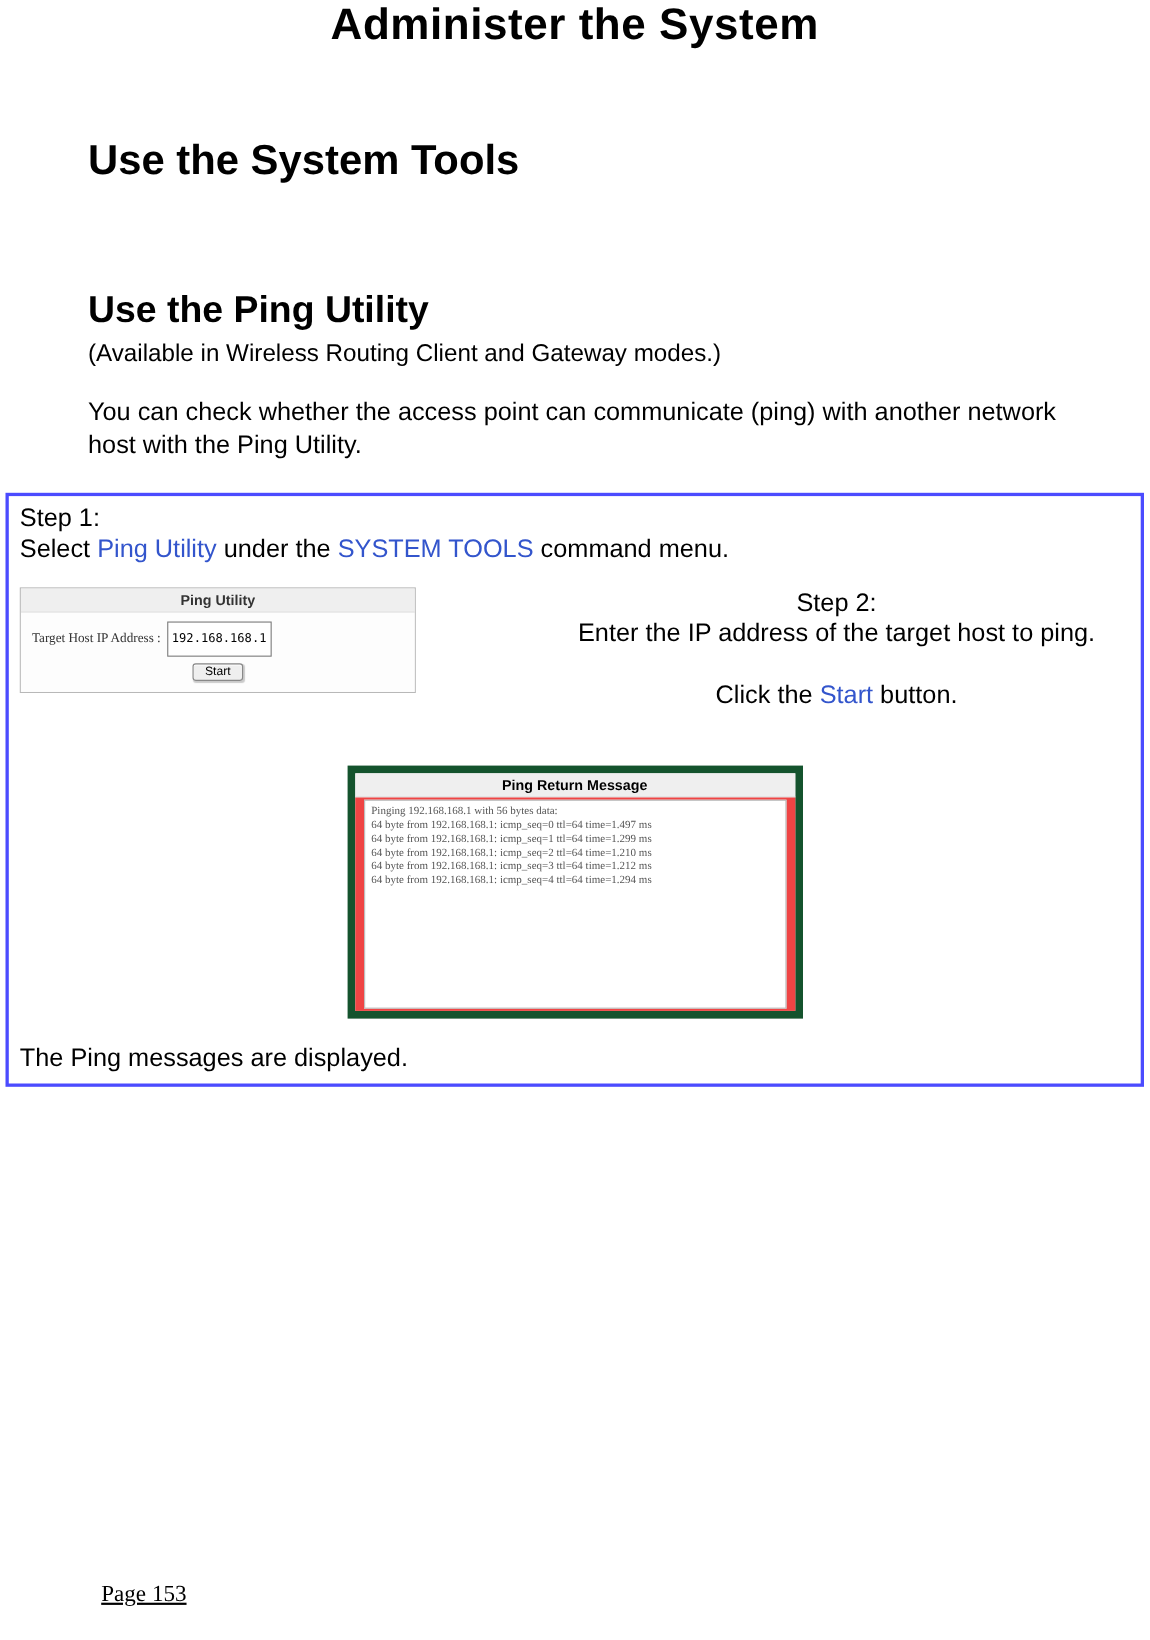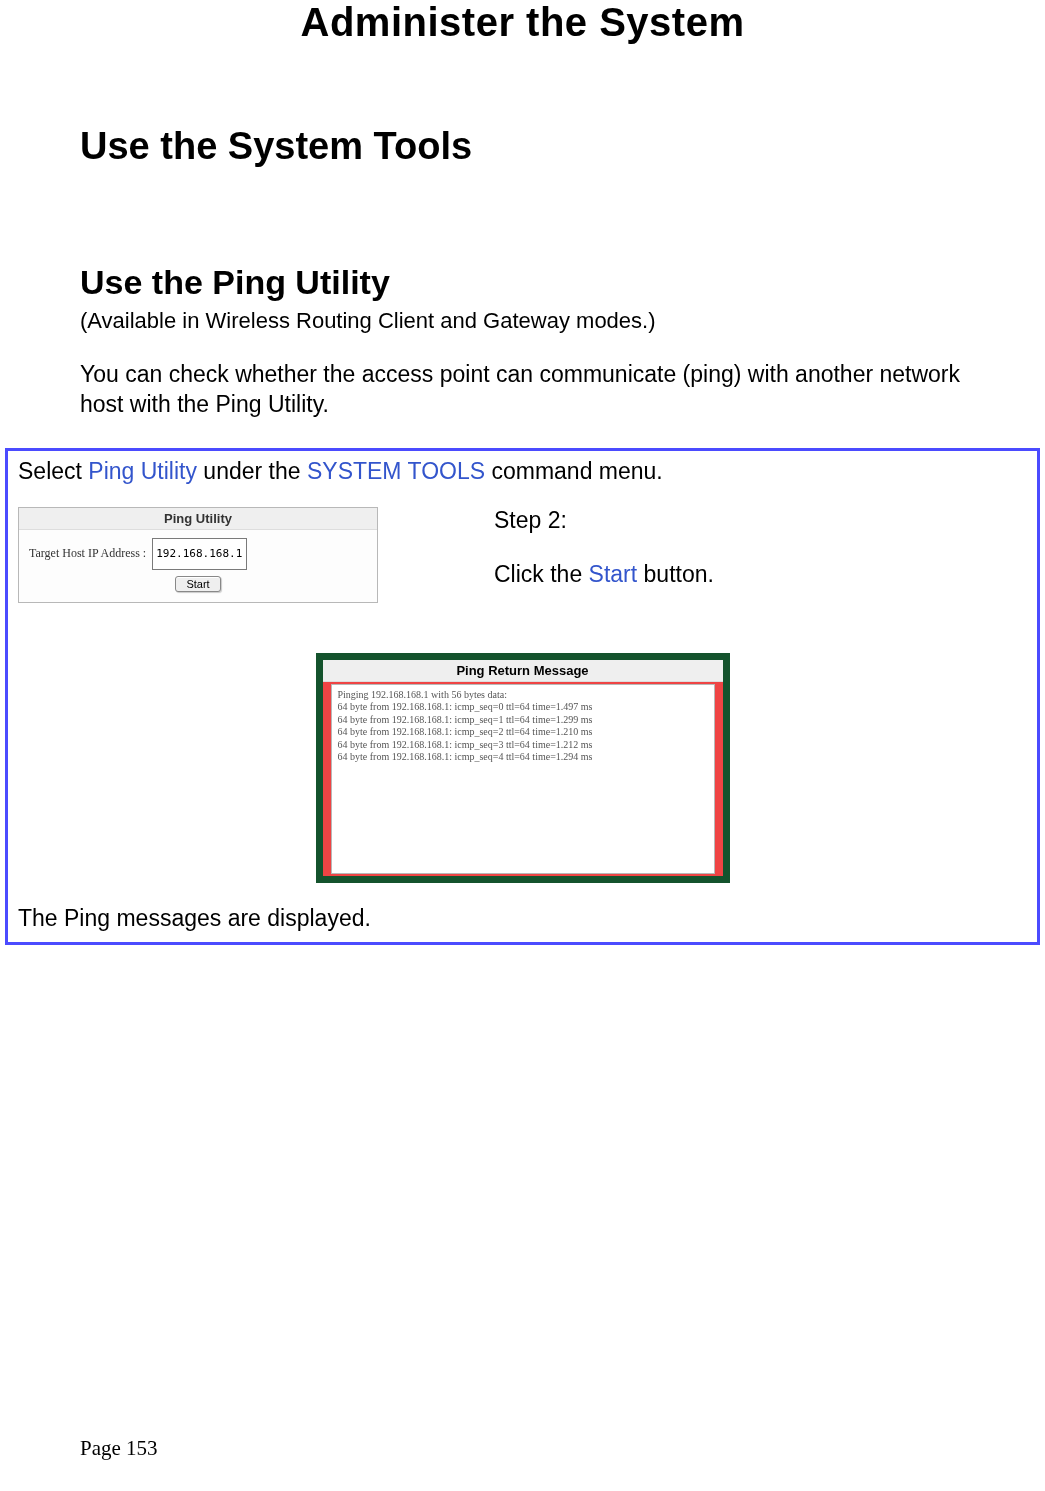--- a/index.html
+++ b/index.html
@@ -117,20 +117,21 @@
     background: #efefef;
     border: 1px solid #888;
     border-radius: 3px;
     padding: 1px 10px;
     cursor: pointer;
     box-shadow: inset 0 1px 0 #fff, 1px 1px 1px rgba(0,0,0,0.2);
   }
   .step2-col {
     flex: 1;
     padding-left: 106px;
+    text-align: center;
   }
   
   .return-panel-wrap {
     margin-top: 50px;
     display: flex;
     justify-content: center;
   }
   .return-panel {
     width: 400px;
     border: 7px solid #14532d;
@@ -160,43 +161,45 @@
     padding: 6px 0 8px 0;
     background: #f4f4f4;
   }
   .closing {
     font-size: 23px;
     margin-top: 22px;
   }
   .footer {
     position: absolute;
     bottom: 30px;
-    left: 80px;
+    left: 92px;
     font-family: "Times New Roman", serif;
     font-size: 21px;
+    text-decoration: underline;
   }
 </style>
 </head>
 <body>
 
 <div class="page">
 
   <div class="title">Administer the System</div>
 
   <div class="section-indent">
     <div class="h2">Use the System Tools</div>
 
     <div class="h3">Use the Ping Utility</div>
     <div class="sub">(Available in Wireless Routing Client and Gateway modes.)</div>
 
     <div class="para">You can check whether the access point can communicate (ping) with another network host with the Ping Utility.</div>
   </div>
 
   <div class="steps-box">
 
+    <div class="step-label">Step 1:</div>
     <div class="step-text">
       <span>Select </span><span class="link">Ping Utility</span><span> under the </span><span class="link">SYSTEM TOOLS</span><span> command menu.</span>
     </div>
 
     <div class="row1">
       <div class="panel-outer">
         <div class="ping-panel">
           <div class="ping-panel-title">Ping Utility</div>
           <div class="ping-panel-body">
             <div class="ping-input-row">
@@ -205,20 +208,21 @@
             </div>
             <div class="btn-row">
               <button class="ui-button">Start</button>
             </div>
           </div>
         </div>
       </div>
 
       <div class="step2-col">
         <div class="step-label">Step 2:</div>
+        <div class="step-text">Enter the IP address of the target host to ping.</div>
         <div class="step-text" style="margin-top:26px;">
           <span>Click the </span><span class="link">Start</span><span> button.</span>
         </div>
       </div>
     </div>
 
     <div class="return-panel-wrap">
       <div class="return-panel">
         <div class="ping-panel-title">Ping Return Message</div>
         <div class="return-body">

